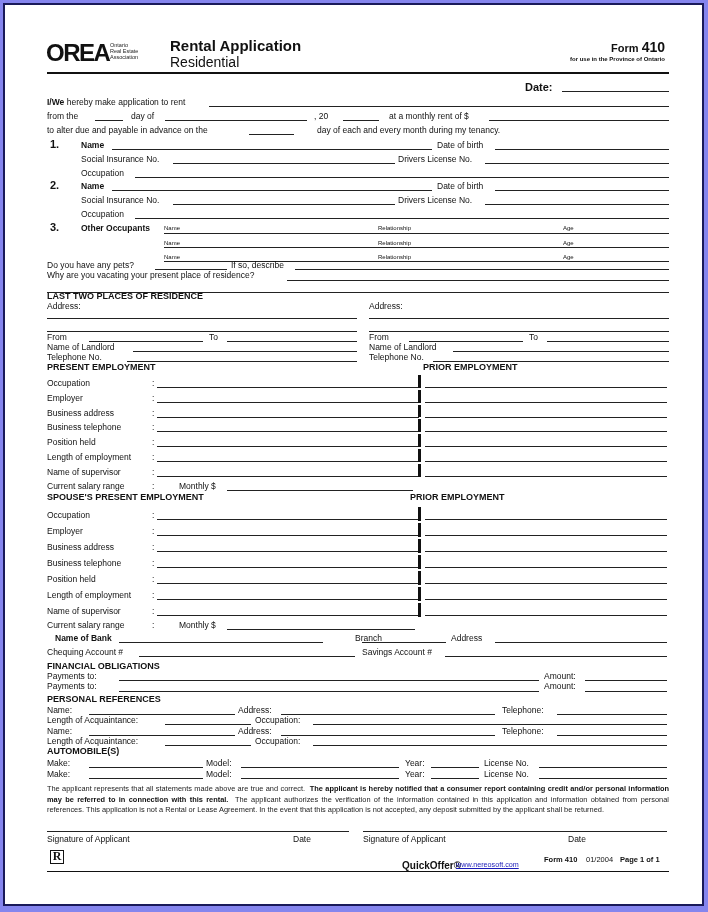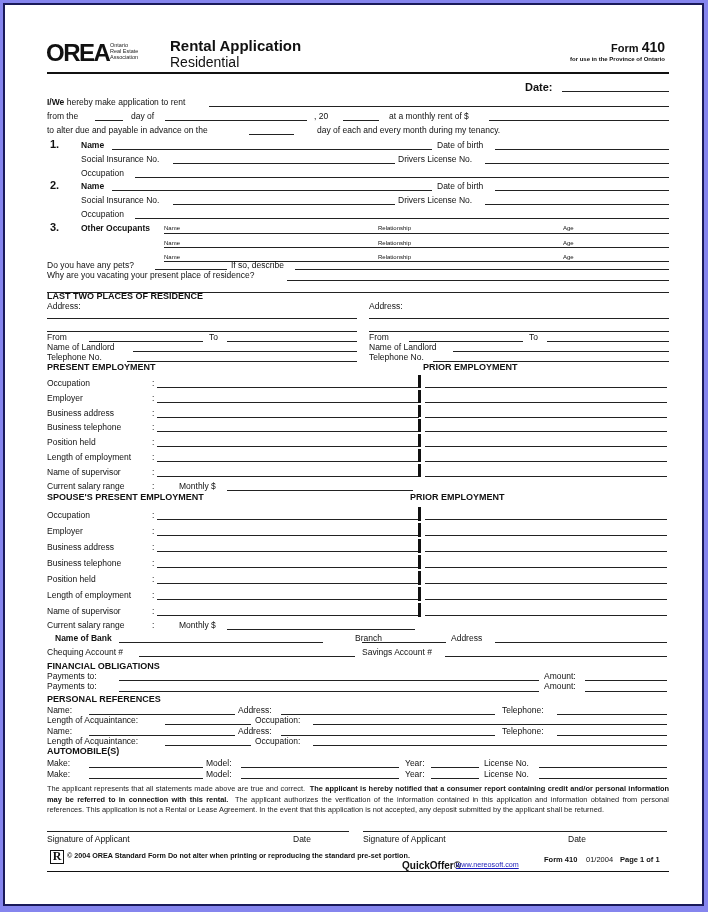--- a/index.html
+++ b/index.html
@@ -225,21 +225,20 @@
   </div>
 
   <div class="line" style="left:42px;top:826px;width:302px;"></div>
   <div class="line" style="left:358px;top:826px;width:304px;"></div>
   <div class="abs t8" style="left:42px;top:829px;">Signature of Applicant</div>
   <div class="abs t8" style="left:288px;top:829px;">Date</div>
   <div class="abs t8" style="left:358px;top:829px;">Signature of Applicant</div>
   <div class="abs t8" style="left:563px;top:829px;">Date</div>
 
   <div class="rbox" style="left:45px;top:845px;">R</div>
-  <div class="abs b" style="left:62px;top:846px;font-size:7.2px;">© 2004 OREA Standard Form Do not alter when printing or reproducing the standard pre-set portion.</div>
   <div class="abs b" style="left:397px;top:855px;font-size:10px;">QuickOffer®</div>
   <div class="abs link" style="left:451px;top:855px;font-size:7.2px;">www.nereosoft.com</div>
   <div class="abs b" style="left:539px;top:850px;font-size:7.5px;">Form 410</div>
   <div class="abs" style="left:581px;top:850px;font-size:7.5px;">01/2004</div>
   <div class="abs b" style="left:615px;top:850px;font-size:7.5px;">Page 1 of 1</div>
   <div class="line thick" style="left:42px;top:866px;width:622px;border-bottom-width:1.5px;"></div>
 
 <div class="abs t8" style="left: 42px; top: 373px;">Occupation</div>
       <div class="abs t8" style="left: 147px; top: 373px;">:</div>
       <div class="line" style="left: 152px; top: 382px; width: 262px;"></div>

